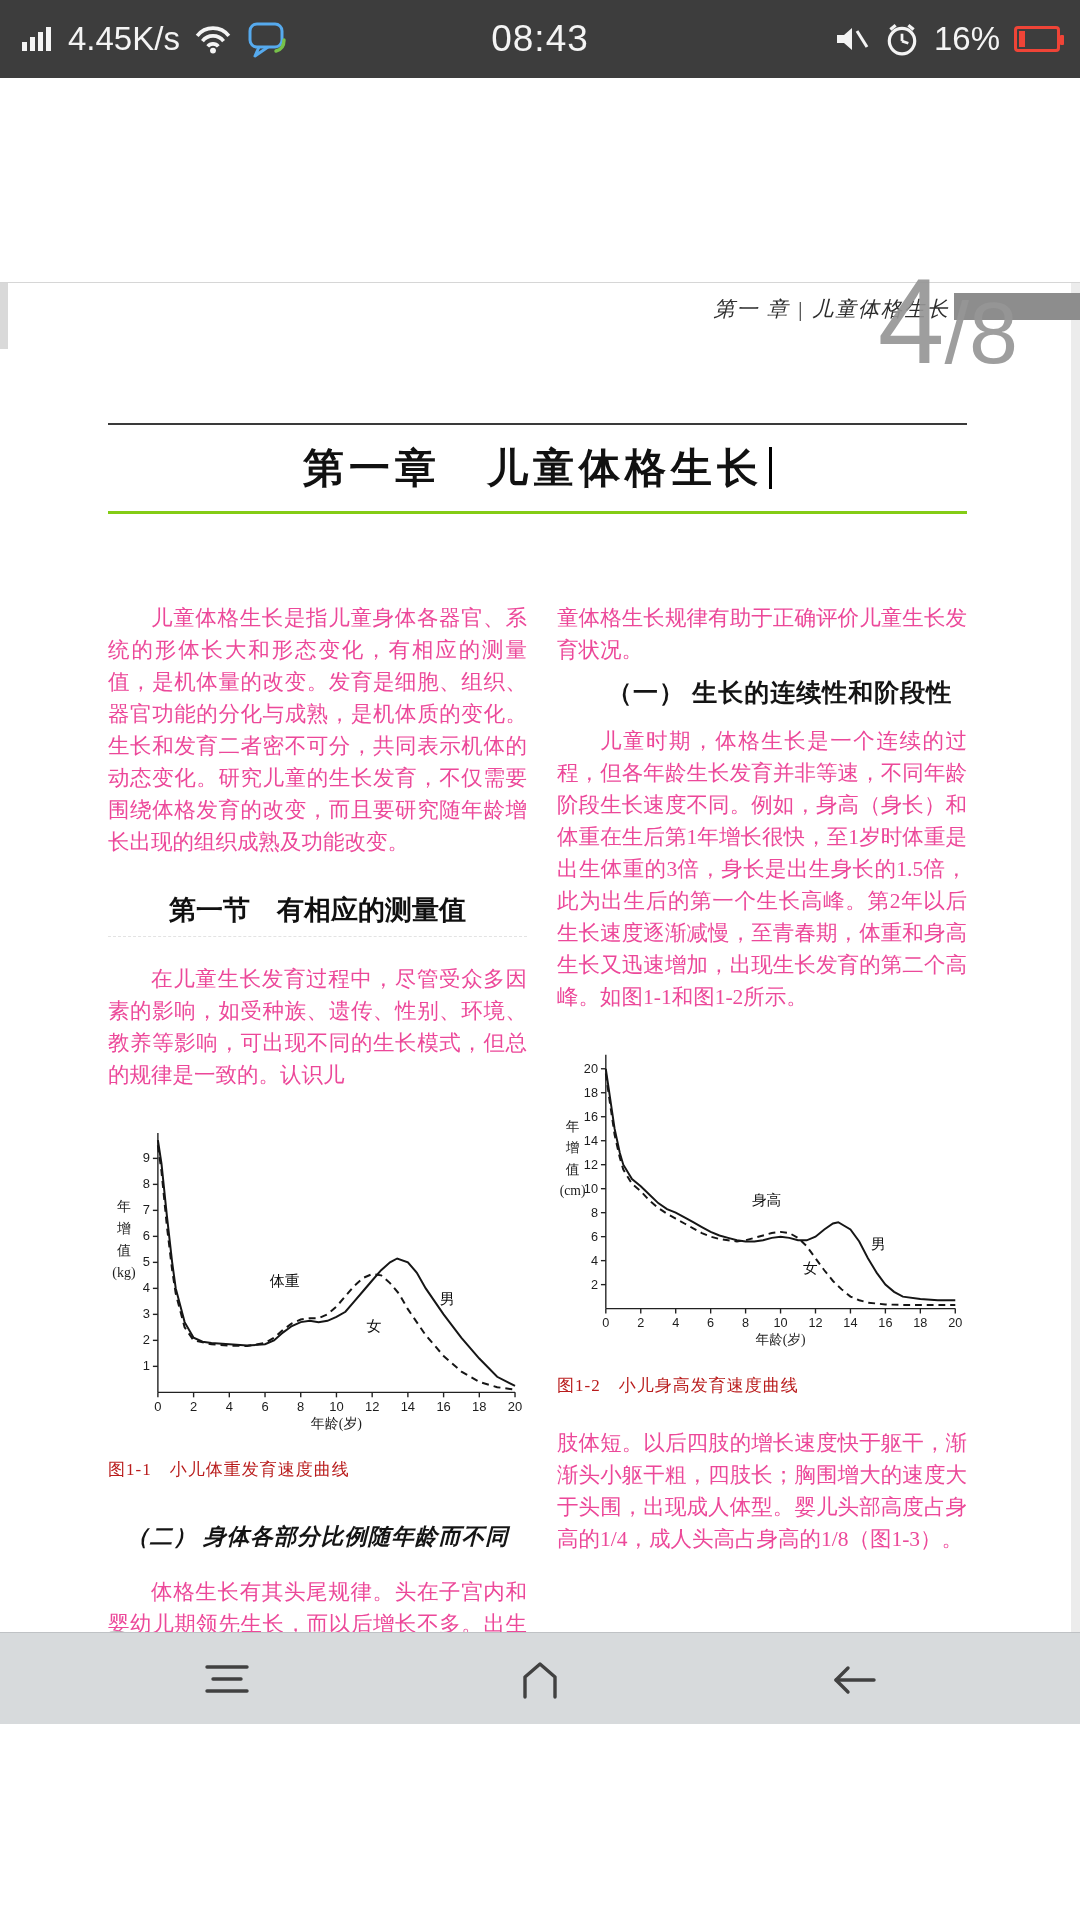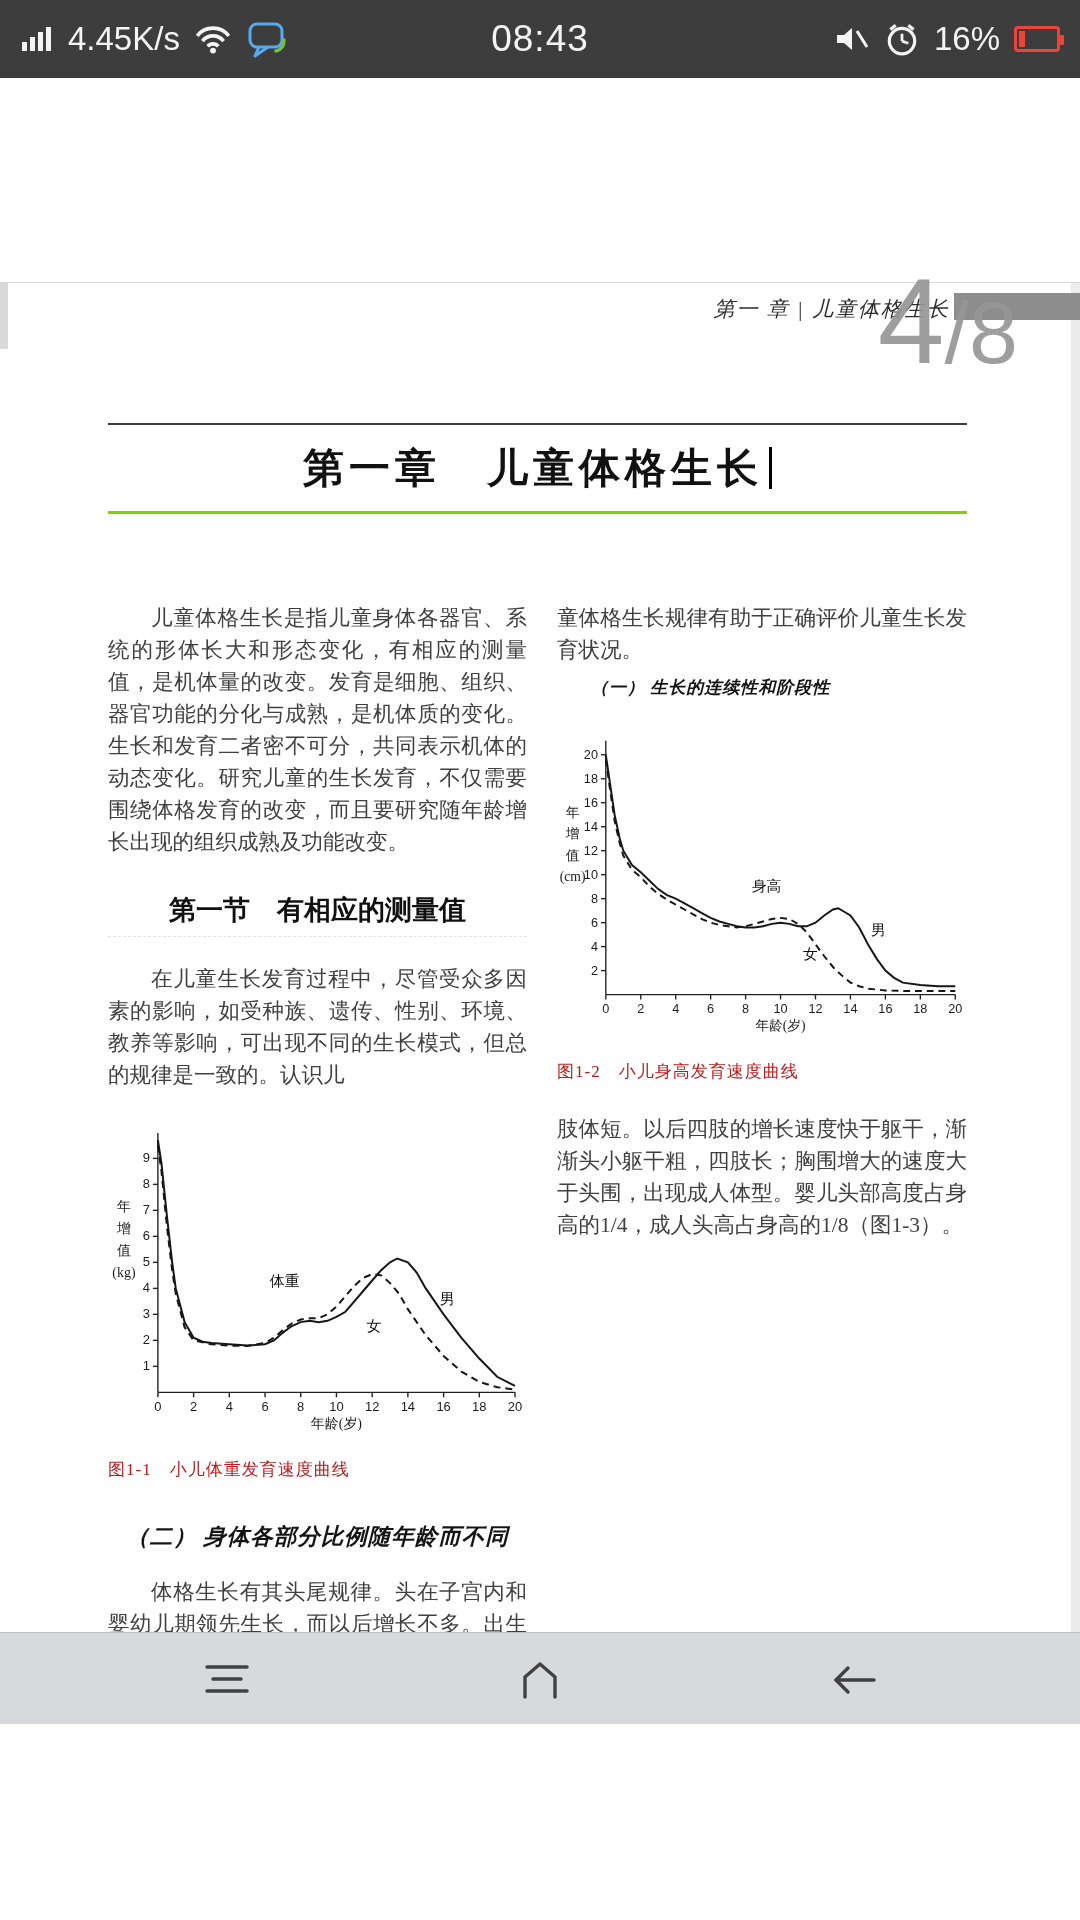--- a/index.html
+++ b/index.html
@@ -33,27 +33,27 @@
 
   .content{position:relative;padding:0 113px 0 108px;}
   .title-block{margin-top:140px;border-top:2px solid #3a3a3a;border-bottom:3px solid #84cc16;
         padding:16px 0 15px;text-align:center;}
   .chapter-title{font-size:41px;font-weight:bold;letter-spacing:5px;color:#111;}
   .cursor{display:inline-block;width:3px;height:42px;background:#000;margin-left:6px;vertical-align:-7px;}
 
   .columns{display:flex;gap:30px;margin-top:88px;}
   .col-left{width:419px;}
   .col-right{width:410px;}
-  .body-p{font-size:21.5px;line-height:32px;text-align:justify;color:#404040;margin:0;}
+  .body-p{font-size:21.5px;line-height:32px;text-align:justify;color:#ec4899;margin:0;}
   .indent{text-indent:2em;}
   .sec-heading{font-family:"Liberation Sans","DejaVu Sans",sans-serif;font-size:27px;font-weight:bold;
         text-align:center;color:#101010;margin:34px 0 26px;border-bottom:1px dashed #e3e3e3;padding-bottom:8px;}
   .h-num{font-family:"Liberation Sans","DejaVu Sans",sans-serif;font-size:24px;font-weight:bold;
         color:#101010;margin:24px 0 16px;}
-  .h-sub{font-size:17px;font-weight:bold;font-style:italic;color:#141414;margin:10px 0 16px;text-indent:2em;letter-spacing:1px;}
+  .h-sub{font-size:25px;font-weight:bold;color:#141414;margin:10px 0 16px;text-indent:2em;letter-spacing:1px;}
   .h-sub-center{font-size:22.5px;font-weight:bold;font-style:italic;color:#141414;text-align:center;
         margin:40px 0 24px;letter-spacing:1px;font-family:Liberation Serif, serif;}
 
   .figure{margin-top:34px;}
   .figure svg{display:block;width:100%;height:auto;}
   .fig-caption{text-align:left;font-size:17px;color:#b91c1c;margin-top:24px;letter-spacing:1px;}
 
   
   .ax{stroke:#222;stroke-width:1.4;fill:none;}
   .tick{font-family:"Liberation Sans",sans-serif;font-size:13px;fill:#1d1d1d;}
@@ -200,20 +200,21 @@
             <div class="fig-caption">图1-1　小儿体重发育速度曲线</div>
           </div>
 
           <div class="h-sub-center">（二） 身体各部分比例随年龄而不同</div>
           <p class="body-p indent">体格生长有其头尾规律。头在子宫内和婴幼儿期领先生长，而以后增长不多。出生时头大身体小，</p>
         </div>
 
         <div class="col-right">
           <p class="body-p">童体格生长规律有助于正确评价儿童生长发育状况。</p>
           <div class="h-sub">（一） 生长的连续性和阶段性</div>
+          <p class="body-p indent">儿童时期，体格生长是一个连续的过程，但各年龄生长发育并非等速，不同年龄阶段生长速度不同。例如，身高（身长）和体重在生后第1年增长很快，至1岁时体重是出生体重的3倍，身长是出生身长的1.5倍，此为出生后的第一个生长高峰。第2年以后生长速度逐渐减慢，至青春期，体重和身高生长又迅速增加，出现生长发育的第二个高峰。如图1-1和图1-2所示。</p>
 
           <div class="figure">
             <svg viewBox="0 0 420 310">
                 <line class="ax" x1="50" y1="268" x2="50" y2="8"></line>
                 <line class="ax" x1="50" y1="268" x2="408" y2="268"></line>
                 <line class="ax" x1="45" y1="243.42857142857144" x2="50" y2="243.42857142857144"></line>
                 <text class="tick" text-anchor="end" x="42" y="247.42857142857144">2</text>
                 <line class="ax" x1="45" y1="218.85714285714286" x2="50" y2="218.85714285714286"></line>
                 <text class="tick" text-anchor="end" x="42" y="222.85714285714286">4</text>
                 <line class="ax" x1="45" y1="194.28571428571428" x2="50" y2="194.28571428571428"></line>

